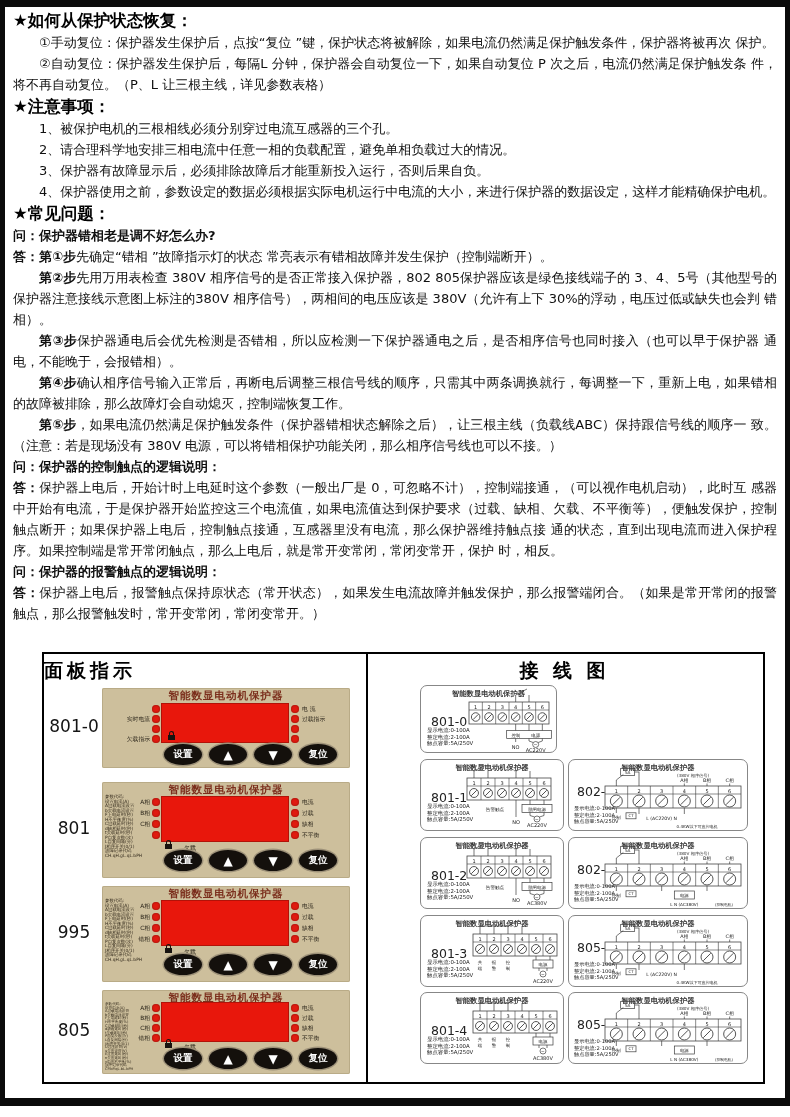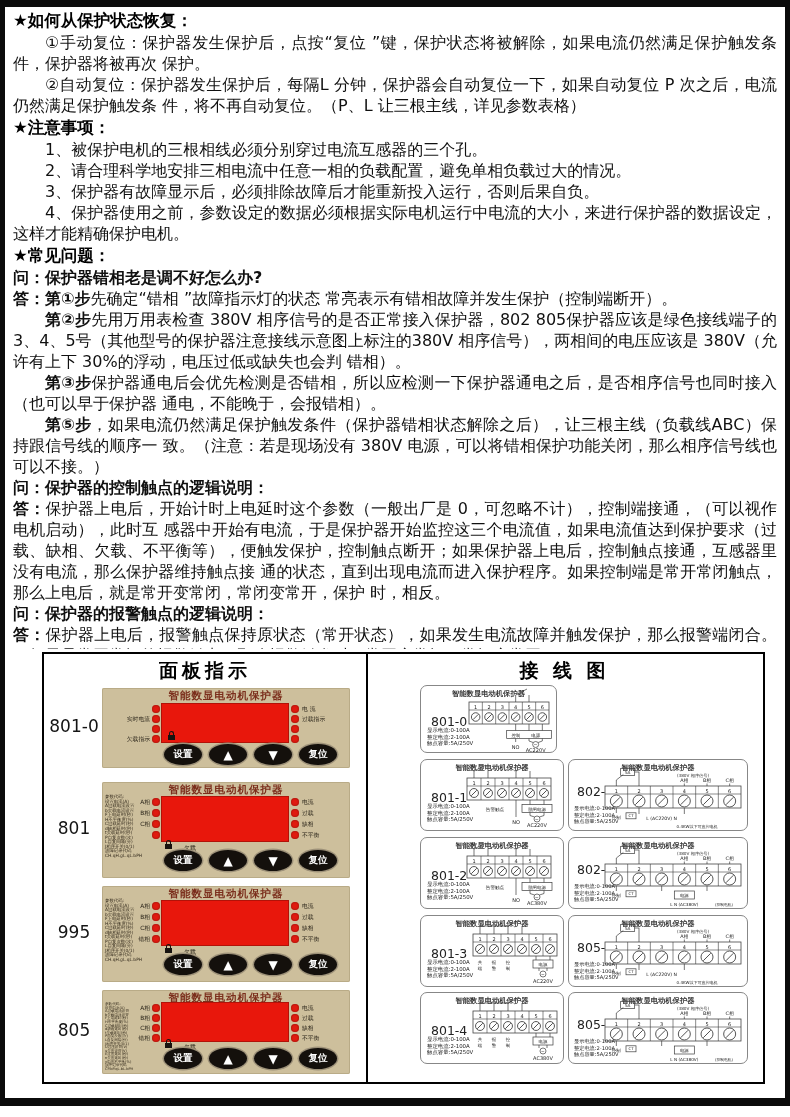--- a/index.html
+++ b/index.html
@@ -1,29 +1,29 @@
 <!DOCTYPE html>
 <html><head>
 <meta charset="utf-8">
 <style>
   html,body{margin:0;padding:0;background:#888;}
   .page{position:relative;width:790px;height:1117px;background:#fff;overflow:hidden;
         font-family:"DejaVu Sans","Liberation Sans",sans-serif;}
   .frame{position:absolute;left:0;top:0;width:790px;height:1106px;box-sizing:border-box;
          border:5px solid #0b0b0b;border-top-width:7px;border-bottom-width:8px;pointer-events:none;}
   .doc{position:absolute;left:13px;top:9px;width:764px;height:640px;overflow:hidden;color:#101010;}
-  .para{font-size:16px;line-height:21px;text-align:justify;}
+  .para{font-size:13px;line-height:21px;text-align:justify;}
   .para.h{font-size:16.5px;line-height:23px;font-weight:bold;color:#000;}
   .para.q{font-weight:bold;}
   .para.p{text-indent:2em;}
   .bb{font-weight:bold;}
   .bottom{position:absolute;left:42px;top:652px;width:719px;height:428px;border:2px solid #000;background:#fff;}
   .divider{position:absolute;left:322px;top:0;width:2px;height:100%;background:#000;}
   .sec-title{position:absolute;top:4px;font-size:19px;font-weight:bold;letter-spacing:4px;color:#000;}
-  #panel-title{left:0;width:322px;text-align:center;}
+  #panel-title{left:0;width:322px;text-align:left;}
   #wiring-title{left:324px;width:393px;text-align:center;}
   .panel{position:absolute;background:#cdbf9c;border-radius:2px;box-shadow:0 0 0 1px #b9ab87 inset;}
   .model-label{position:absolute;font-size:17px;color:#141414;width:56px;text-align:center;}
   .ptitle{position:absolute;top:1px;left:0;right:0;text-align:center;font-size:10.5px;font-weight:bold;
           color:#7b2e1c;letter-spacing:1px;}
   .pdisplay{position:absolute;background:#e8170c;box-shadow:0 0 0 1px #b21208;}
   .led{position:absolute;width:8px;height:8px;border-radius:50%;background:#e01a10;box-shadow:inset 0 0 2px #7e0b04;}
   .plabel{position:absolute;font-size:5.8px;color:#2a2419;line-height:1;}
   .params{position:absolute;font-size:4.4px;line-height:4.5px;color:#332a1c;white-space:pre;}
   .params.small{font-size:3.6px;line-height:3.6px;}
@@ -47,20 +47,21 @@
       <div class="para h"><span class="bb">★注意事项：</span></div>
       <div class="para p"><span>1、被保护电机的三根相线必须分别穿过电流互感器的三个孔。</span></div>
       <div class="para p"><span>2、请合理科学地安排三相电流中任意一相的负载配置，避免单相负载过大的情况。</span></div>
       <div class="para p"><span>3、保护器有故障显示后，必须排除故障后才能重新投入运行，否则后果自负。</span></div>
       <div class="para p"><span>4、保护器使用之前，参数设定的数据必须根据实际电机运行中电流的大小，来进行保护器的数据设定，这样才能精确保护电机。</span></div>
       <div class="para h"><span class="bb">★常见问题：</span></div>
       <div class="para q"><span class="bb">问：保护器错相老是调不好怎么办?</span></div>
       <div class="para a"><span class="bb">答：</span><span class="bb">第①步</span><span>先确定“错相 ”故障指示灯的状态 常亮表示有错相故障并发生保护（控制端断开）。</span></div>
       <div class="para p"><span class="bb">第②步</span><span>先用万用表检查 380V 相序信号的是否正常接入保护器，802 805保护器应该是绿色接线端子的 3、4、5号（其他型号的保护器注意接线示意图上标注的380V 相序信号），两相间的电压应该是 380V（允许有上下 30%的浮动，电压过低或缺失也会判 错相）。</span></div>
       <div class="para p"><span class="bb">第③步</span><span>保护器通电后会优先检测是否错相，所以应检测一下保护器通电之后，是否相序信号也同时接入（也可以早于保护器 通电，不能晚于，会报错相）。</span></div>
+      <div class="para p"><span class="bb">第④步</span><span>确认相序信号输入正常后，再断电后调整三根信号线的顺序，只需其中两条调换就行，每调整一下，重新上电，如果错相 的故障被排除，那么故障灯会自动熄灭，控制端恢复工作。</span></div>
       <div class="para p"><span class="bb">第⑤步</span><span>，如果电流仍然满足保护触发条件（保护器错相状态解除之后），让三根主线（负载线ABC）保持跟信号线的顺序一 致。（注意：若是现场没有 380V 电源，可以将错相保护功能关闭，那么相序信号线也可以不接。）</span></div>
       <div class="para q"><span class="bb">问：保护器的控制触点的逻辑说明：</span></div>
       <div class="para a"><span class="bb">答：</span><span>保护器上电后，开始计时上电延时这个参数（一般出厂是 0，可忽略不计），控制端接通，（可以视作电机启动），此时互 感器中开始有电流，于是保护器开始监控这三个电流值，如果电流值达到保护要求（过载、缺相、欠载、不平衡等），便触发保护，控制触点断开；如果保护器上电后，控制触点接通，互感器里没有电流，那么保护器维持触点接 通的状态，直到出现电流而进入保护程序。如果控制端是常开常闭触点，那么上电后，就是常开变常闭，常闭变常开，保护 时，相反。</span></div>
       <div class="para q"><span class="bb">问：保护器的报警触点的逻辑说明：</span></div>
       <div class="para a"><span class="bb">答：</span><span>保护器上电后，报警触点保持原状态（常开状态），如果发生电流故障并触发保护，那么报警端闭合。（如果是常开常闭的报警触点，那么报警触发时，常开变常闭，常闭变常开。）</span></div>
     </div>
 
   <div class="bottom" id="bottom">
     <div class="sec-title" id="panel-title">面板指示</div>
     <div class="sec-title" id="wiring-title">接 线 图</div>

